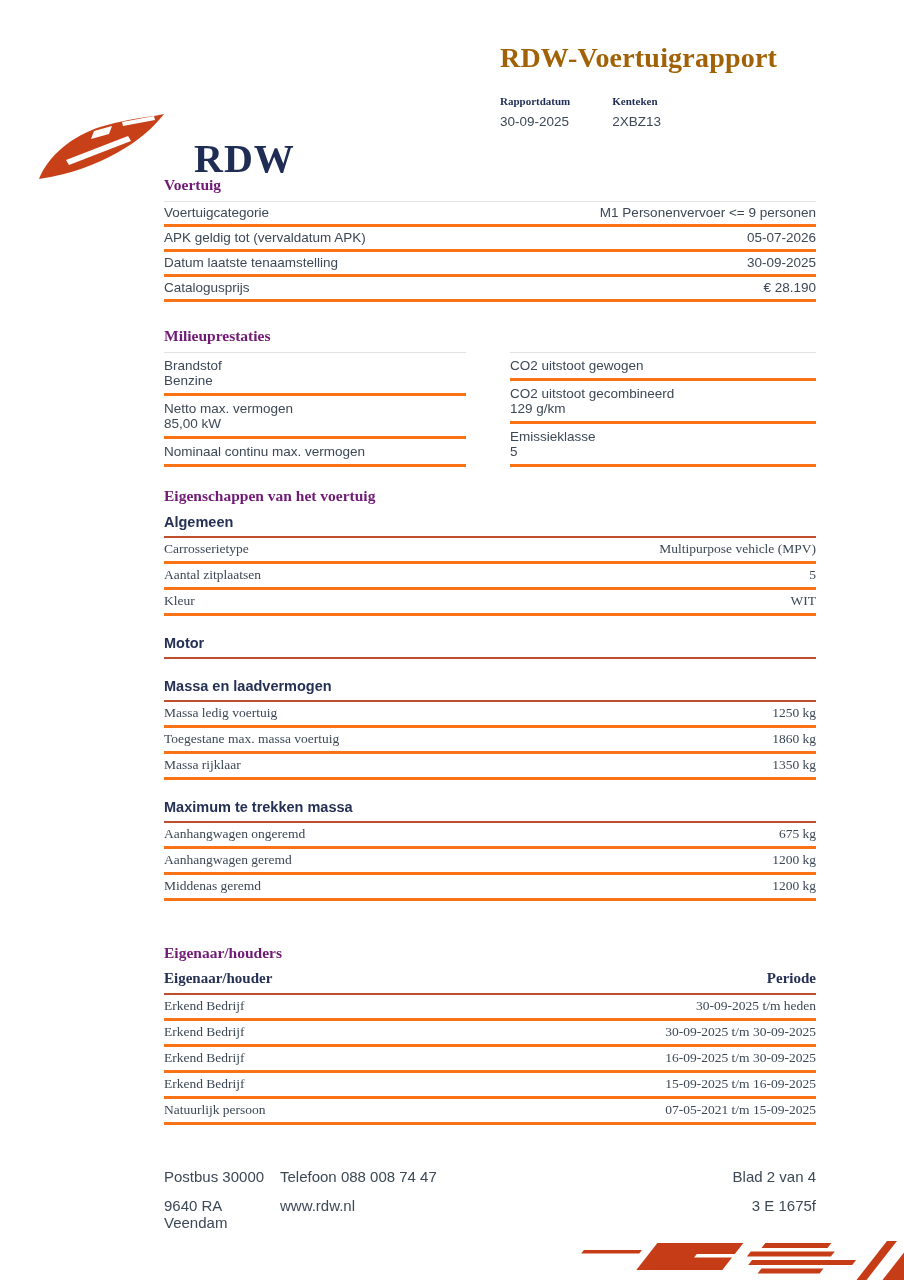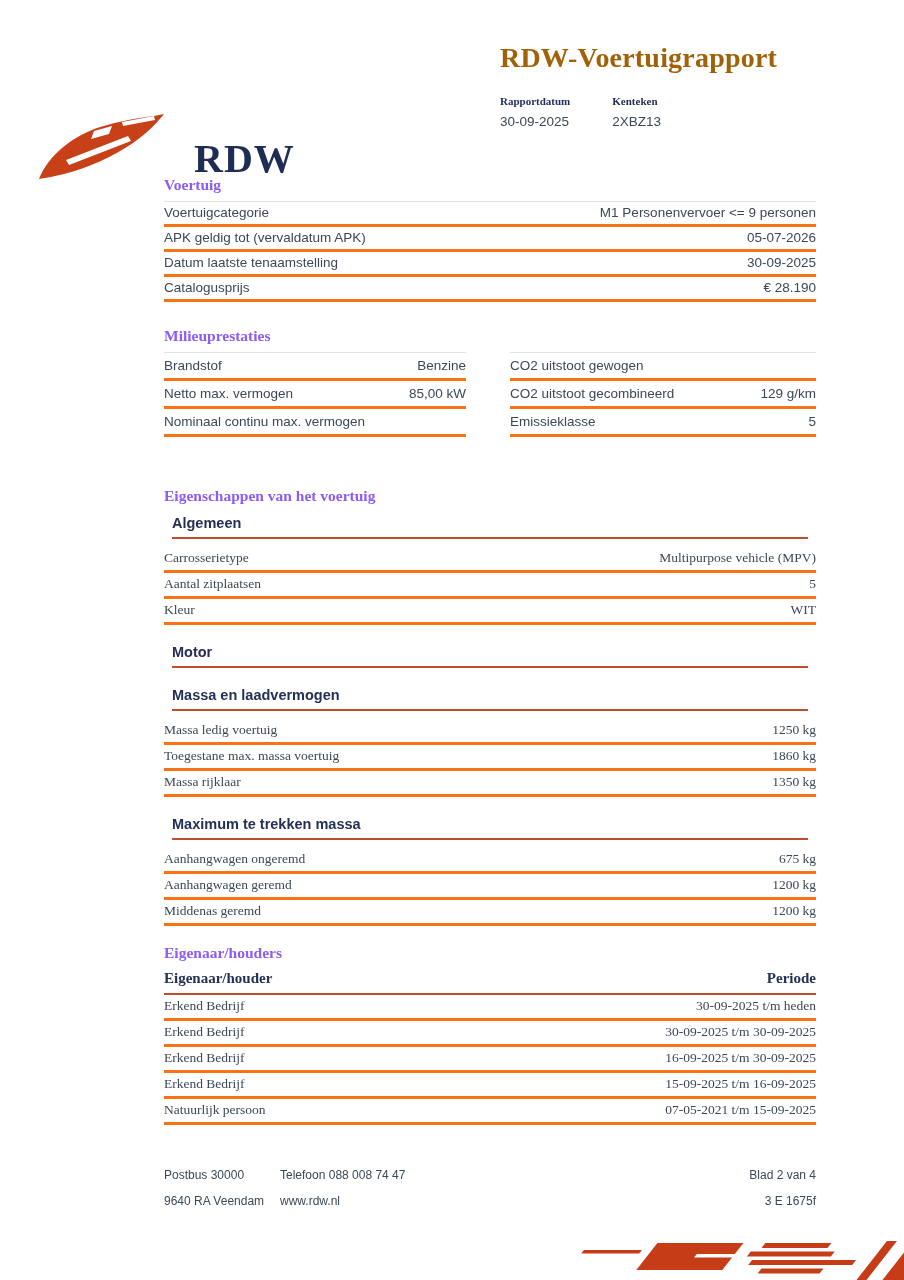--- a/index.html
+++ b/index.html
@@ -25,56 +25,56 @@
     font-family:"Liberation Serif", serif; font-weight:700;
     font-size:11px; color:#1f2d55;
   }
   .meta-value { font-size:13.5px; color:#3c4856; margin-top:7px; }
   .meta-col-2 { position:relative; left:-6px; }
 
   
   .section { position:absolute; left:164px; width:652px; }
   .section-title {
     font-family:"Liberation Serif", serif; font-weight:700;
-    font-size:15.5px; color:#8b5cf6; margin:0 0 7px 0;
+    font-size:15.5px; color:#701a75; margin:0 0 7px 0;
   }
   .rows { border-top:1px solid #e3e3e6; }
   .rows.no-top { border-top:none;font-family:Liberation Serif, serif; }
   .row {
     display:flex; justify-content:space-between; align-items:baseline;
     border-bottom:3px solid #f97316; padding:3px 0 4px;
     font-size:13.5px; color:#3c4856;
   }
   .row .value { text-align:right; white-space:nowrap; }
   sup.unit-sup { font-size:9px; }
 
   
   .milieu-cols { display:flex; gap:44px; }
   .mcol-left { width:302px; }
   .mcol-right { flex:1; }
-  .milieu-cols .row { padding:4.5px 0 5.5px; }
+  .milieu-cols .row { padding:4.5px 0 5.5px;flex-direction:column; }
 
   
   .subsection { margin-top:17px; }
   .subsection.first { margin-top:2px; }
   .subhead {
     font-size:14.5px; font-weight:700; color:#253055;
-    margin:8px; padding:2px 0 6px; border-bottom:2px solid #bf4f2c;
+    margin:0; padding:2px 0 6px; border-bottom:2px solid #bf4f2c;
   }
 
   
   .owner-head {
     display:flex; justify-content:space-between;
     font-family:"Liberation Serif", serif; font-weight:700;
     font-size:15px; color:#253055; padding:1px 0 6px;
     border-bottom:2px solid #bf4f2c;
   }
 
   
-  .footer { position:absolute; left:164px; width:652px; top:1168px; font-size:12px; color:#3c4856; }
+  .footer { position:absolute; left:164px; width:652px; top:1168px; font-size:15px; color:#3c4856; }
   .frow { display:flex; margin-bottom:12px; }
   .fcol1 { width:116px; }
   .fcol2 { flex:1; }
   .fcol3 { text-align:right; }
 
   
   .stripes { position:absolute; right:0; bottom:0; width:400px; height:48px; }
 </style>
 </head>
 <body>

